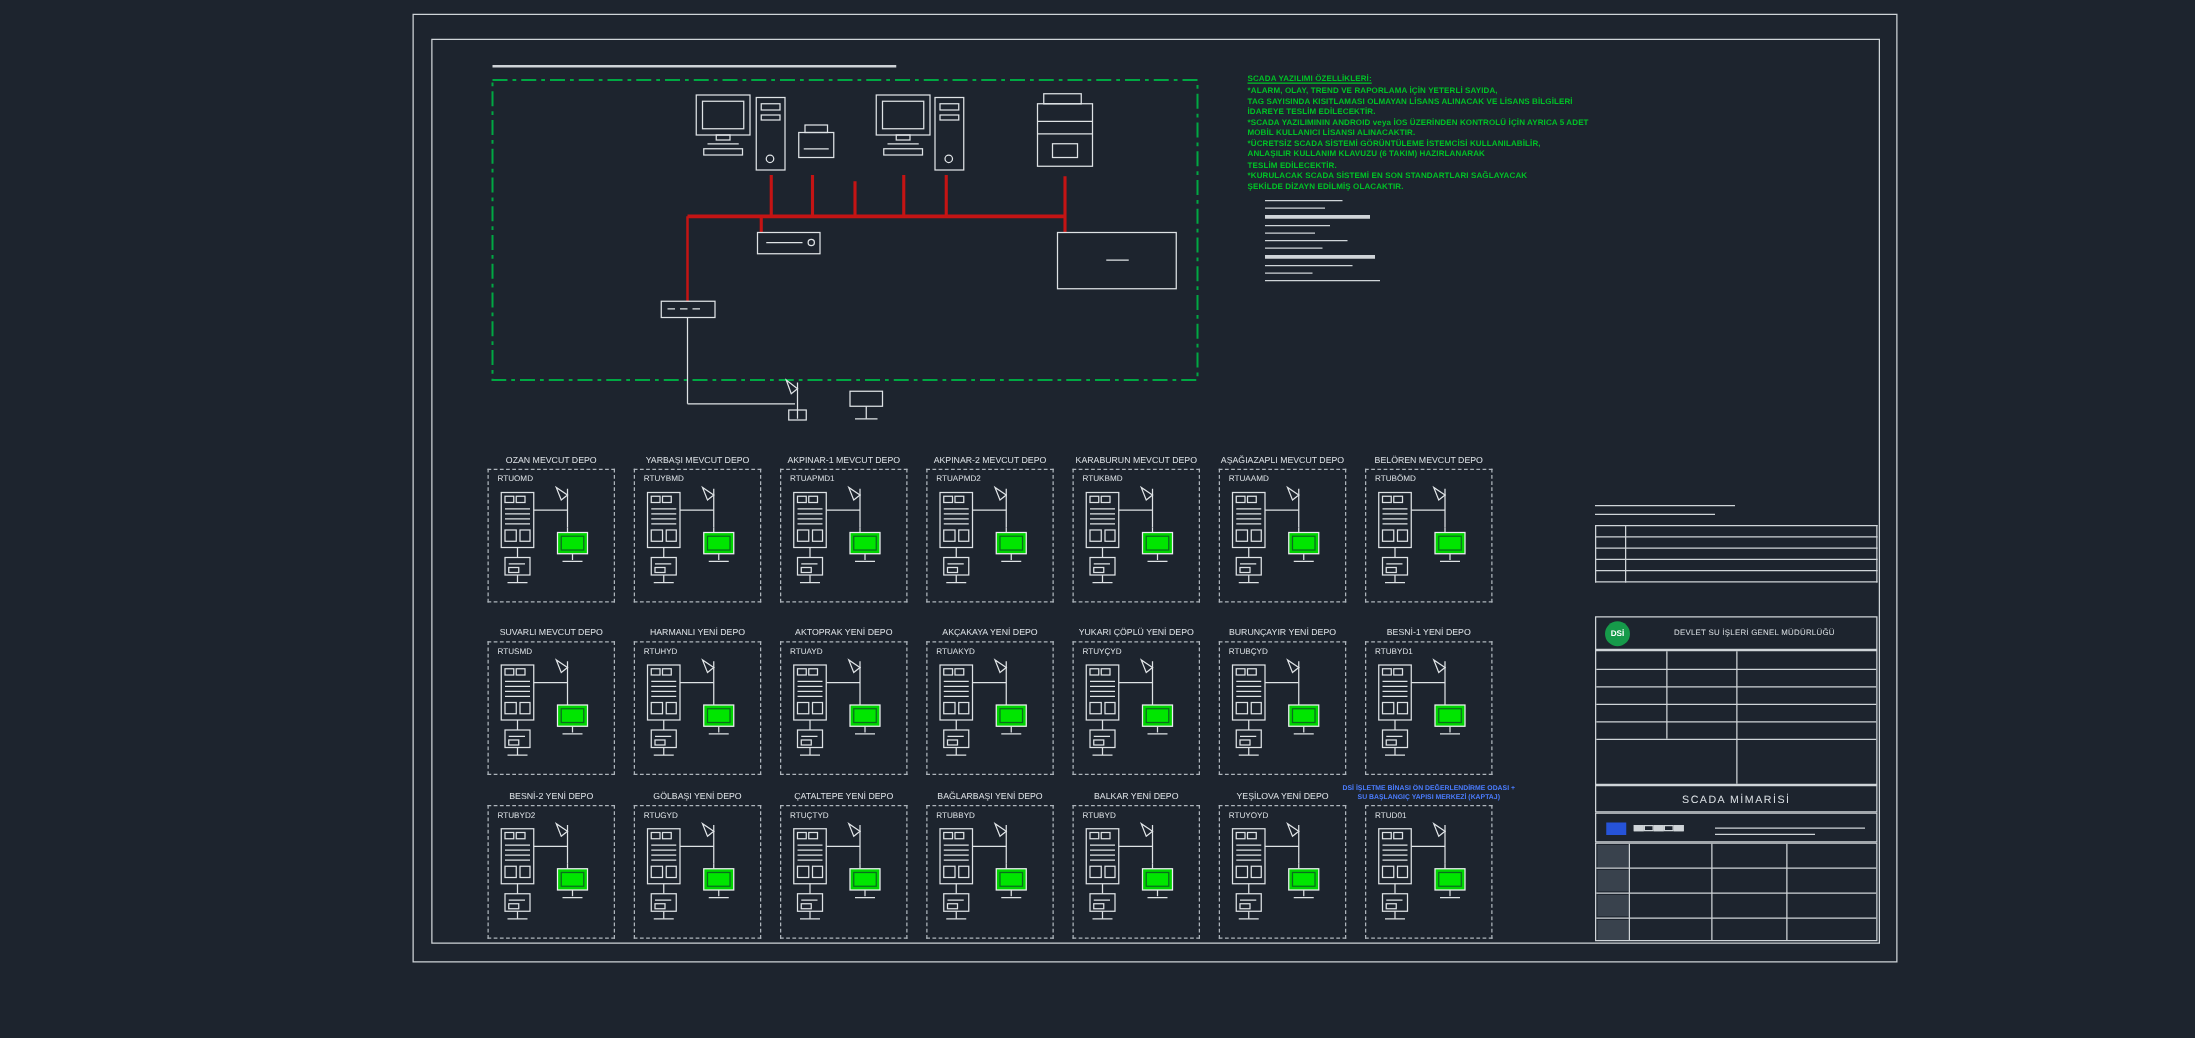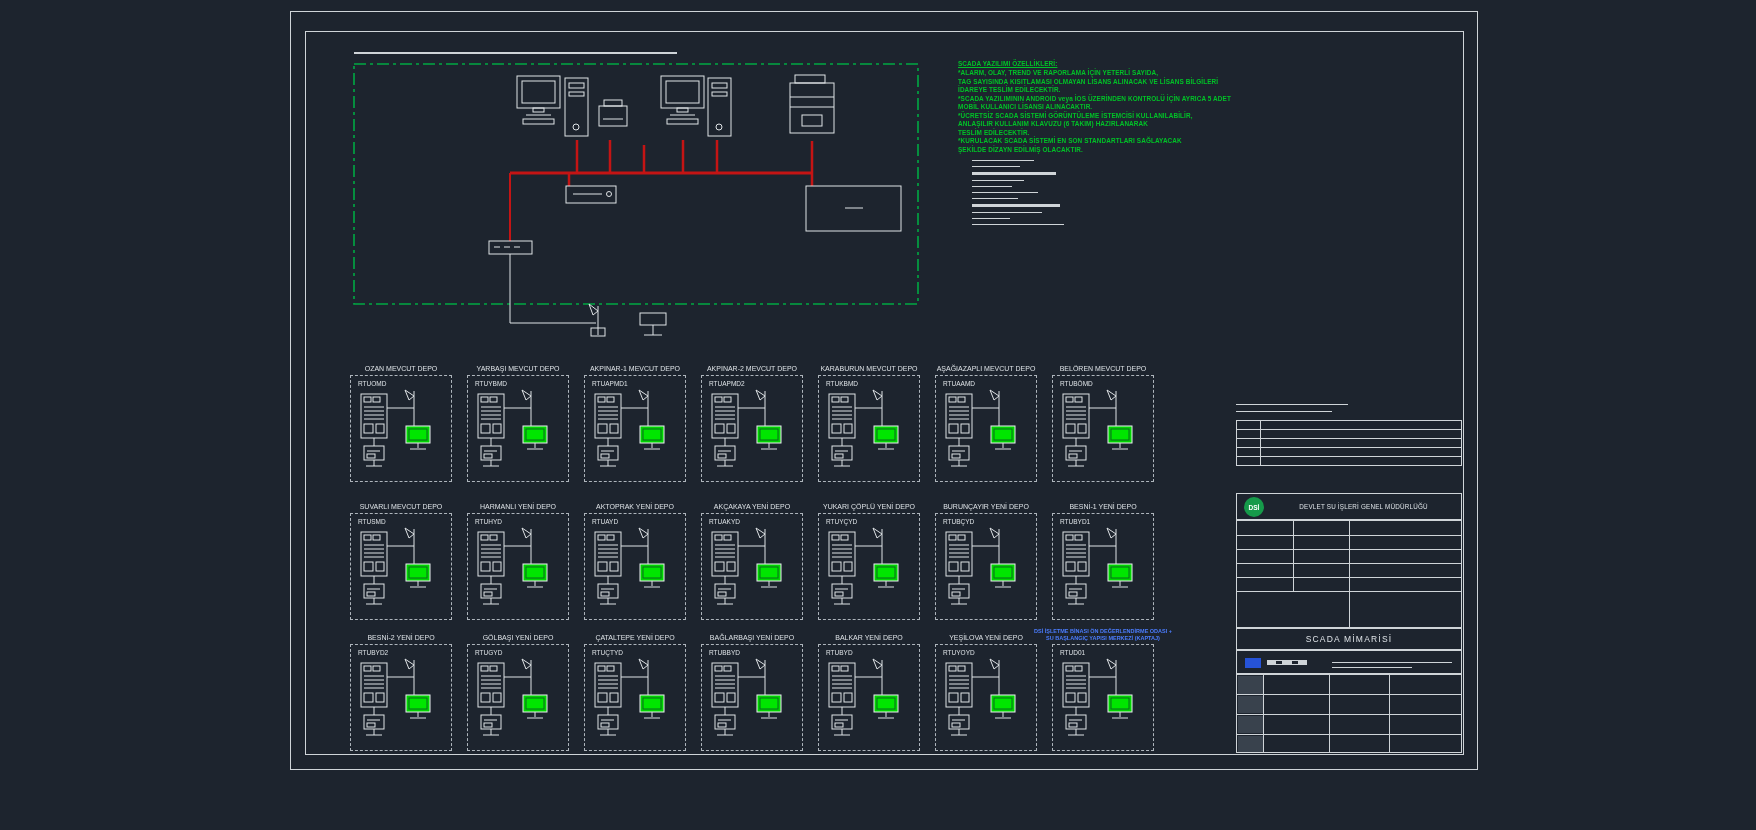--- a/index.html
+++ b/index.html
@@ -1,17 +1,17 @@
 <!DOCTYPE html>
 <html><head>
 <meta charset="utf-8">
 <style>
   html,body{margin:0;padding:0;background:#1d242e;}
   .sheet{position:relative;width:1715px;height:830px;overflow:hidden;
-         font-family:"Liberation Sans",sans-serif;}
+         font-family:"Liberation Sans",sans-serif;margin-left:40px;}
   .frame-outer{position:absolute;left:290px;top:11px;width:1186px;height:757px;border:1px solid #cfd4d8;}
   .frame-inner{position:absolute;left:305px;top:31px;width:1157px;height:722px;border:1px solid #cfd4d8;}
 
   .control-center{position:absolute;left:340px;top:45px;}
 
   .notes{position:absolute;left:958px;top:60px;color:#00c227;font-size:6.4px;line-height:1.32;
          font-weight:700;letter-spacing:.1px;white-space:nowrap;}
   .notes-heading{text-decoration:underline;margin-bottom:1px;}
 
   .redacted{position:absolute;left:972px;top:160px;}

